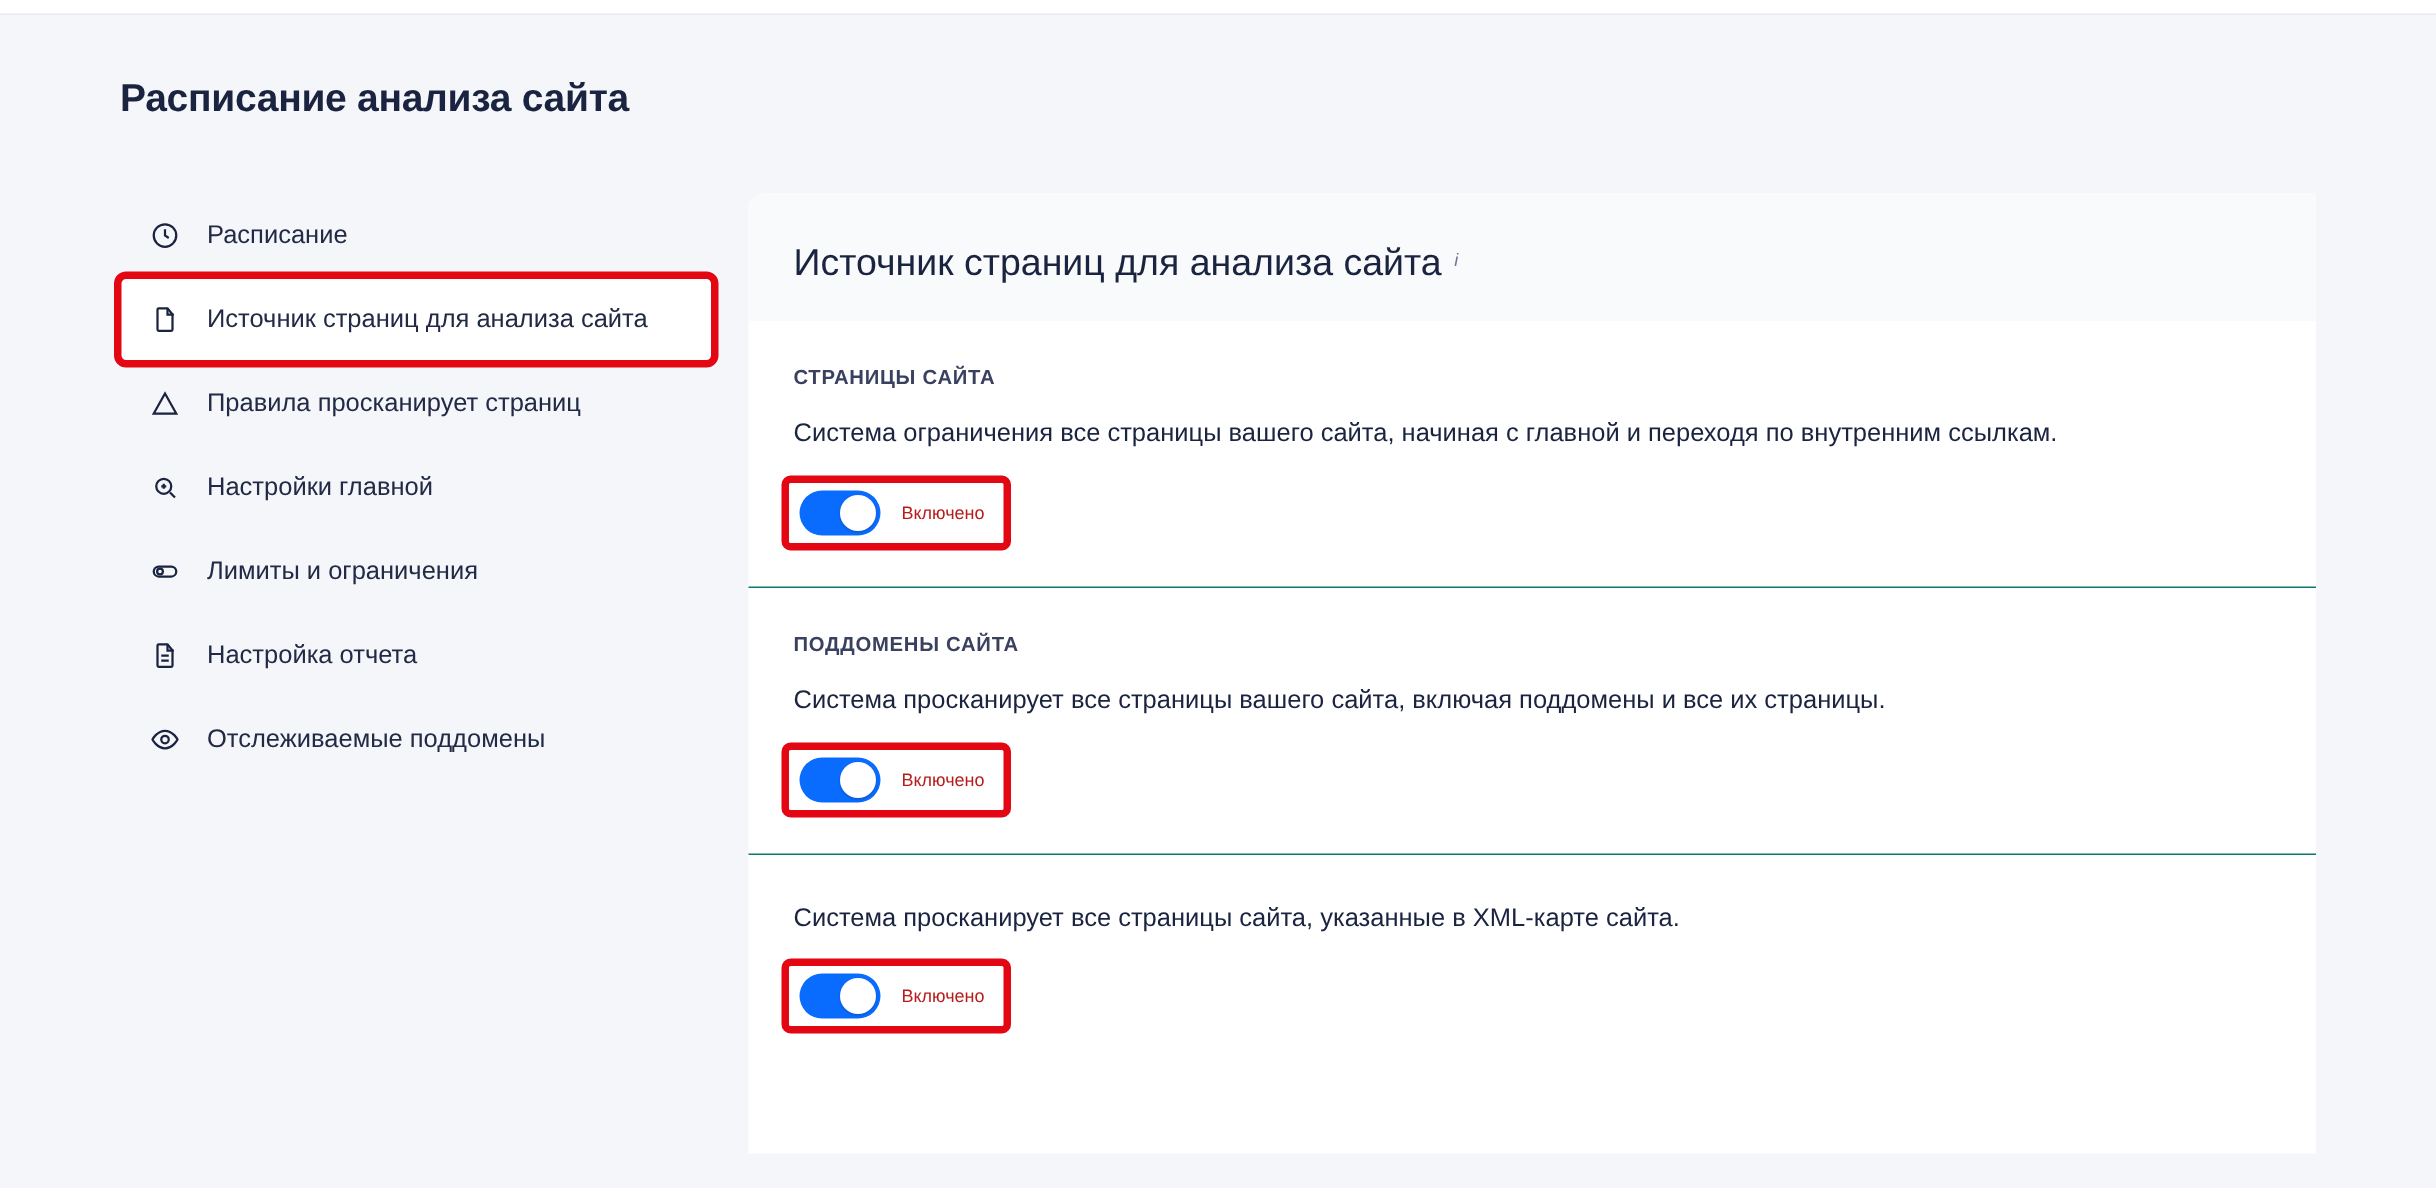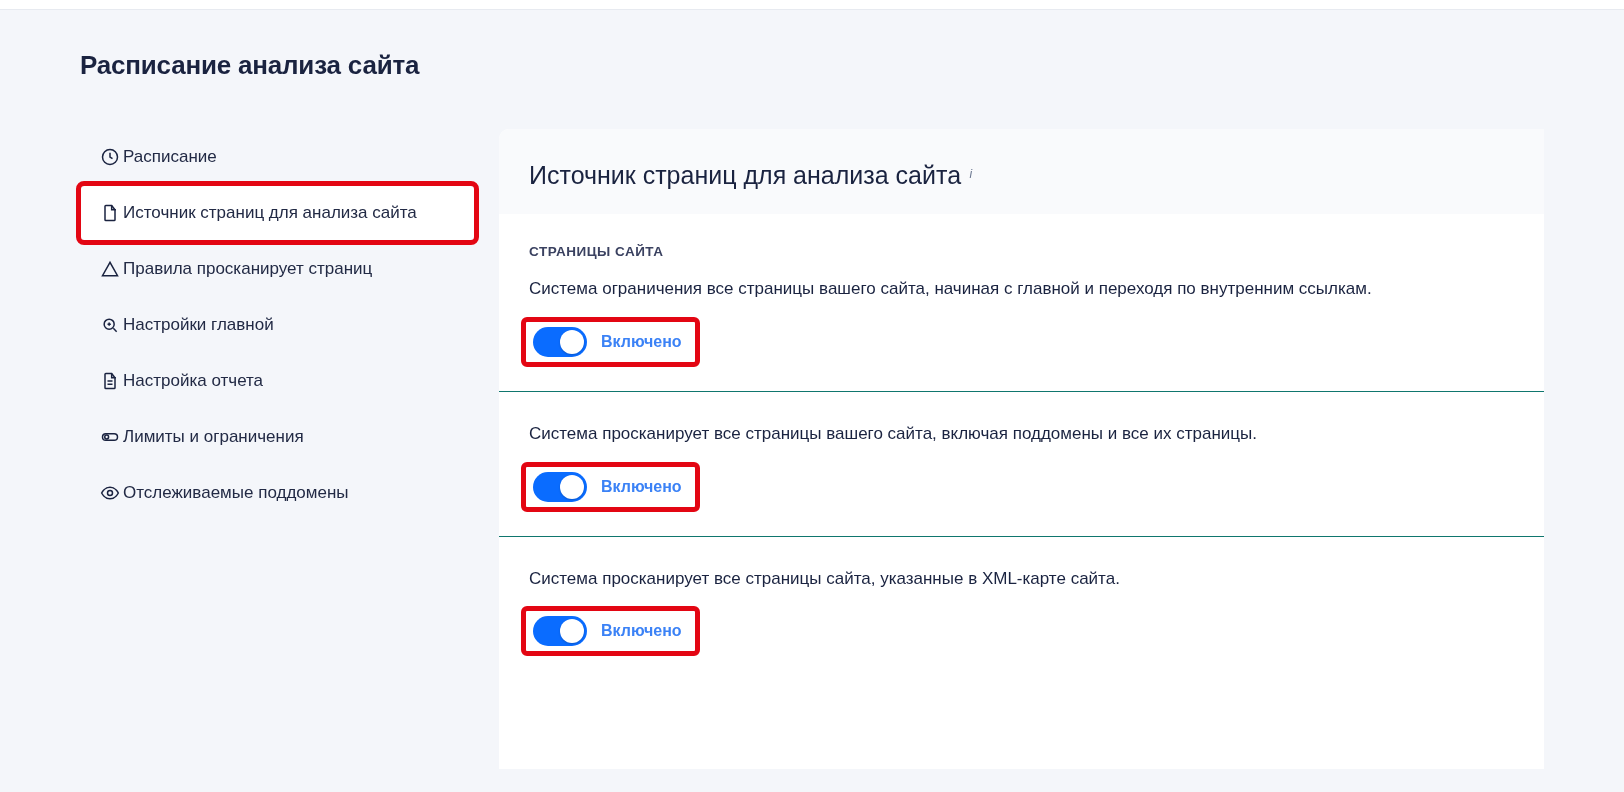--- a/index.html
+++ b/index.html
@@ -30,21 +30,21 @@
     gap: 24px;
     align-items: flex-start;
   }
   .sidebar {
     width: 395px;
     flex-shrink: 0;
   }
   .nav-item {
     display: flex;
     align-items: center;
-    gap: 3px;
+    gap: 18px;
     padding: 18px 20px;
     border-radius: 8px;
     cursor: pointer;
     font-size: 17px;
     color: #222a45;
     position: relative;
   }
   .nav-item.active {
     background: #ffffff;
     color: #222a45;
@@ -130,23 +130,22 @@
     position: absolute;
     width: 24px;
     height: 24px;
     background: #ffffff;
     border-radius: 50%;
     top: 3px;
     right: 3px;
     box-shadow: 0 1px 2px rgba(0,0,0,0.2);
   }
   .toggle-label {
-    font-size: 16px;
-    color: #3b82f6;
-    font-weight: bold;
+    font-size: 12px;
+    color: #b91c1c;
   }
   .toggle-highlight {
     position: absolute;
     top: -6px;
     left: -8px;
     right: -8px;
     bottom: -6px;
     border: 5px solid #e30613;
     border-radius: 6px;
     pointer-events: none;
@@ -201,36 +200,36 @@
               <path d="M16 16l4 4"></path>
               <path d="M9 11h4M11 9v4"></path>
             </svg>
         </span>
         <span>Настройки главной</span>
       </div>
 
       <div class="nav-item">
         <span class="icon">
           <svg viewBox="0 0 24 24">
+              <rect x="3" y="8" width="18" height="8" rx="4"></rect>
+              <circle cx="8" cy="12" r="2.3"></circle>
+            </svg>
+        </span>
+        <span>Лимиты и ограничения</span>
+      </div>
+
+      <div class="nav-item">
+        <span class="icon">
+          <svg viewBox="0 0 24 24">
               <path d="M14 3H7a1 1 0 0 0-1 1v16a1 1 0 0 0 1 1h10a1 1 0 0 0 1-1V8z"></path>
               <path d="M14 3v5h5"></path>
               <path d="M9 12h6M9 16h6"></path>
             </svg>
         </span>
         <span>Настройка отчета</span>
-      </div>
-
-      <div class="nav-item">
-        <span class="icon">
-          <svg viewBox="0 0 24 24">
-              <rect x="3" y="8" width="18" height="8" rx="4"></rect>
-              <circle cx="8" cy="12" r="2.3"></circle>
-            </svg>
-        </span>
-        <span>Лимиты и ограничения</span>
       </div>
 
       <div class="nav-item">
         <span class="icon">
           <svg viewBox="0 0 24 24">
               <path d="M2 12s3.5-7 10-7 10 7 10 7-3.5 7-10 7S2 12 2 12z"></path>
               <circle cx="12" cy="12" r="3"></circle>
             </svg>
         </span>
         <span>Отслеживаемые поддомены</span>
@@ -251,20 +250,21 @@
         <div class="toggle-row">
           <div class="toggle">
               <div class="knob"></div>
             </div>
           <span class="toggle-label">Включено</span>
           <div class="toggle-highlight"></div>
         </div>
       </section>
 
       <section class="section">
+        <div class="section-label">ПОДДОМЕНЫ САЙТА</div>
         <div class="section-desc">Система просканирует все страницы вашего сайта, включая поддомены и все их страницы.</div>
         <div class="toggle-row">
           <div class="toggle">
               <div class="knob"></div>
             </div>
           <span class="toggle-label">Включено</span>
           <div class="toggle-highlight"></div>
         </div>
       </section>
 

